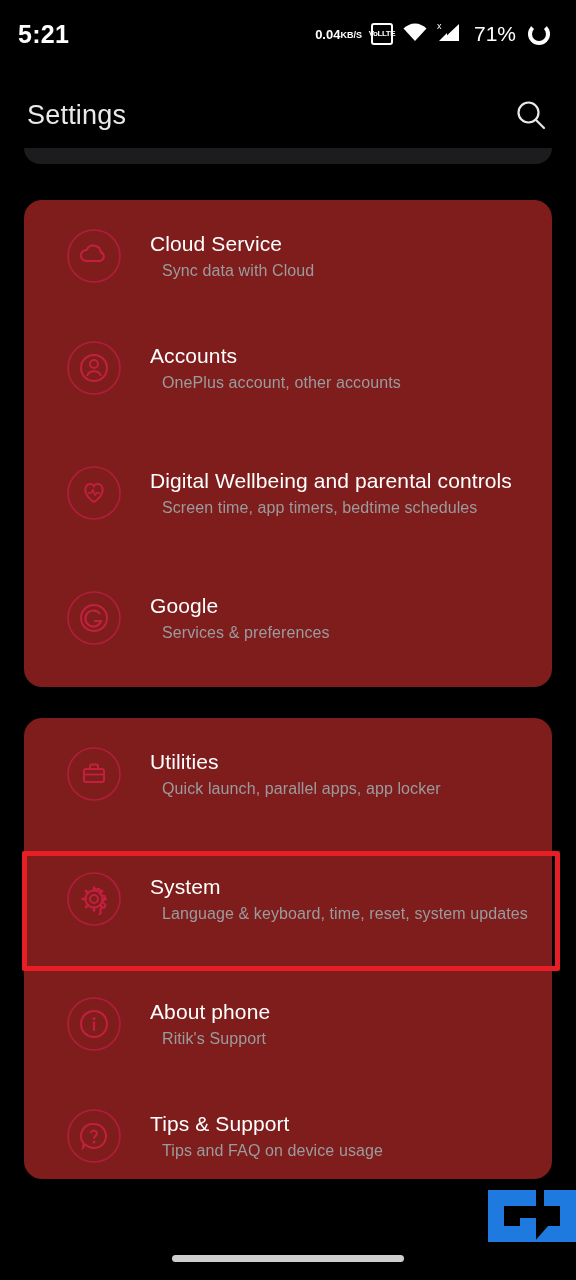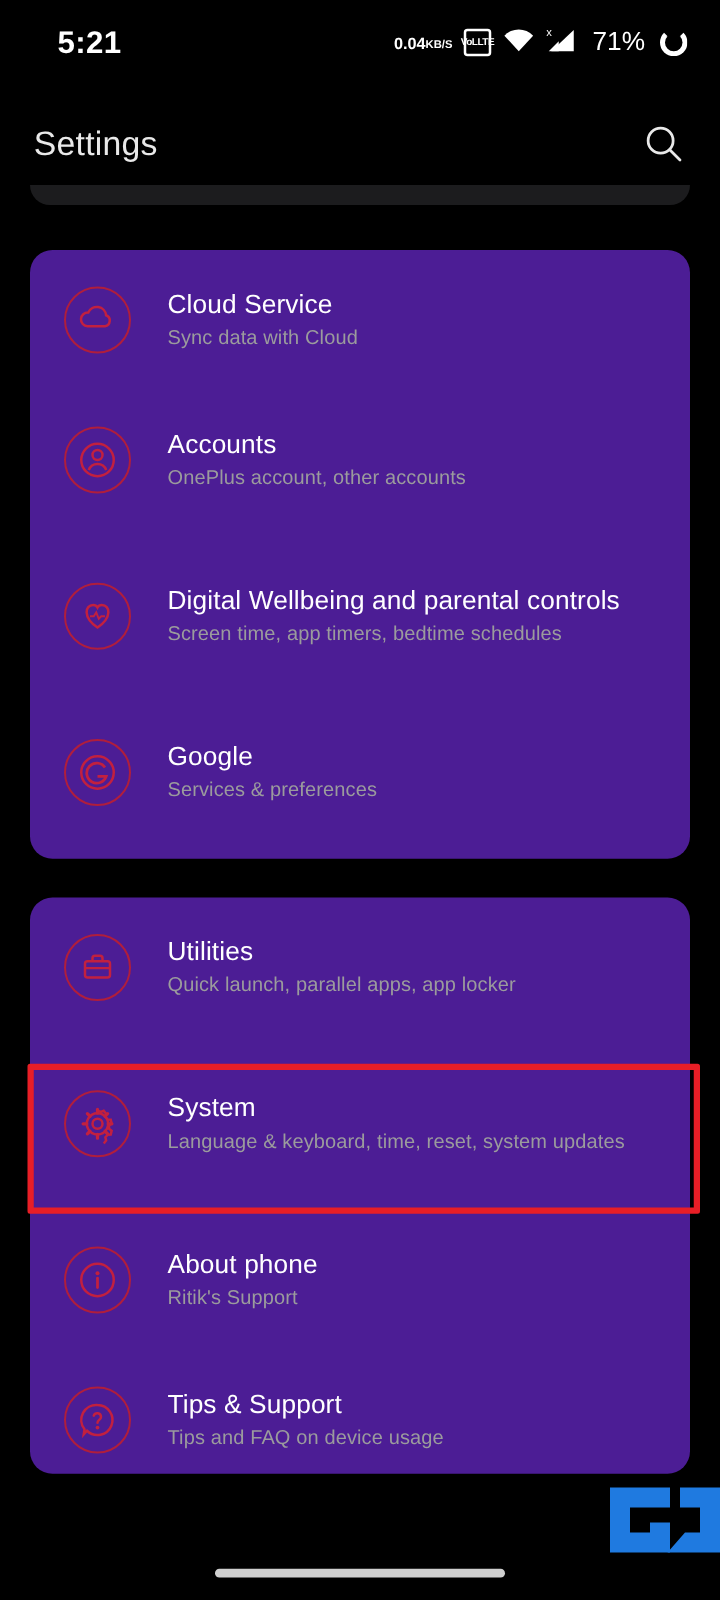--- a/index.html
+++ b/index.html
@@ -8,21 +8,21 @@
     background:#000;
     font-family:"Liberation Sans", sans-serif;
     overflow:hidden;
   }
   body { position:relative; }
 
   
   .statusbar{
     position:absolute; top:0; left:0; width:576px; height:68px;
     display:flex; align-items:center; justify-content:space-between;
-    padding:0 26px 0 46px; color:#fff;
+    padding:0 26px 0 18px; color:#fff;
   }
   .sb-time{ font-size:25px; font-weight:bold; letter-spacing:.3px; }
   .sb-right{ display:flex; align-items:center; gap:9px; }
   .sb-speed{ display:flex; flex-direction:row; align-items:center; line-height:1; }
   .sb-speed .v{ font-size:13px; font-weight:bold; }
   .sb-speed .u{ font-size:9px; font-weight:bold; margin-top:2px; }
   .sb-volte{
     width:22px;height:22px;border:2px solid #fff;border-radius:3px;
     display:flex;flex-direction:row;align-items:center;justify-content:center;
     line-height:1;
@@ -47,31 +47,31 @@
   
   .content{ position:absolute; top:162px; left:0; width:576px; height:1100px; }
 
   .card-stub{
     position:absolute; left:24px; top:-14px; width:528px; height:16px;
     background:#1c1c1e; border-radius:0 0 18px 18px;
   }
 
   .card{
     position:absolute; left:24px; width:528px;
-    background:#4c1d95; border-radius:18px;
+    background:#7f1d1d; border-radius:18px;padding-left:16px;
   }
   #card-1{ top:38px; height:487px; }
   #card-2{ top:556px; height:461px; }
 
   .row{ display:flex; align-items:center; padding:0 0 0 26px; }
   .row-icon{ width:56px;height:56px;flex:0 0 56px; position:relative; }
   .row-icon svg{ display:block; }
   .row-text{ margin-left:28px; padding-right:20px; }
   .row-title{ color:#ffffff; font-size:21px; line-height:27px; letter-spacing:.1px;}
-  .row-sub{ color:#9b9b9d; font-size:16px; line-height:22px; margin-top:3px; letter-spacing:.1px;}
+  .row-sub{ color:#9b9b9d; font-size:16px; line-height:22px; margin-top:3px; letter-spacing:.1px;margin-left:12px;}
 
   
   .h1line{ height:112px; }
   .h2line{ height:138px; }
 
   
   .highlight{
     position:absolute; left:22px; top:689px; width:538px; height:120px;
     border:5px solid #e81e26; border-radius:2px; pointer-events:none;
   }

